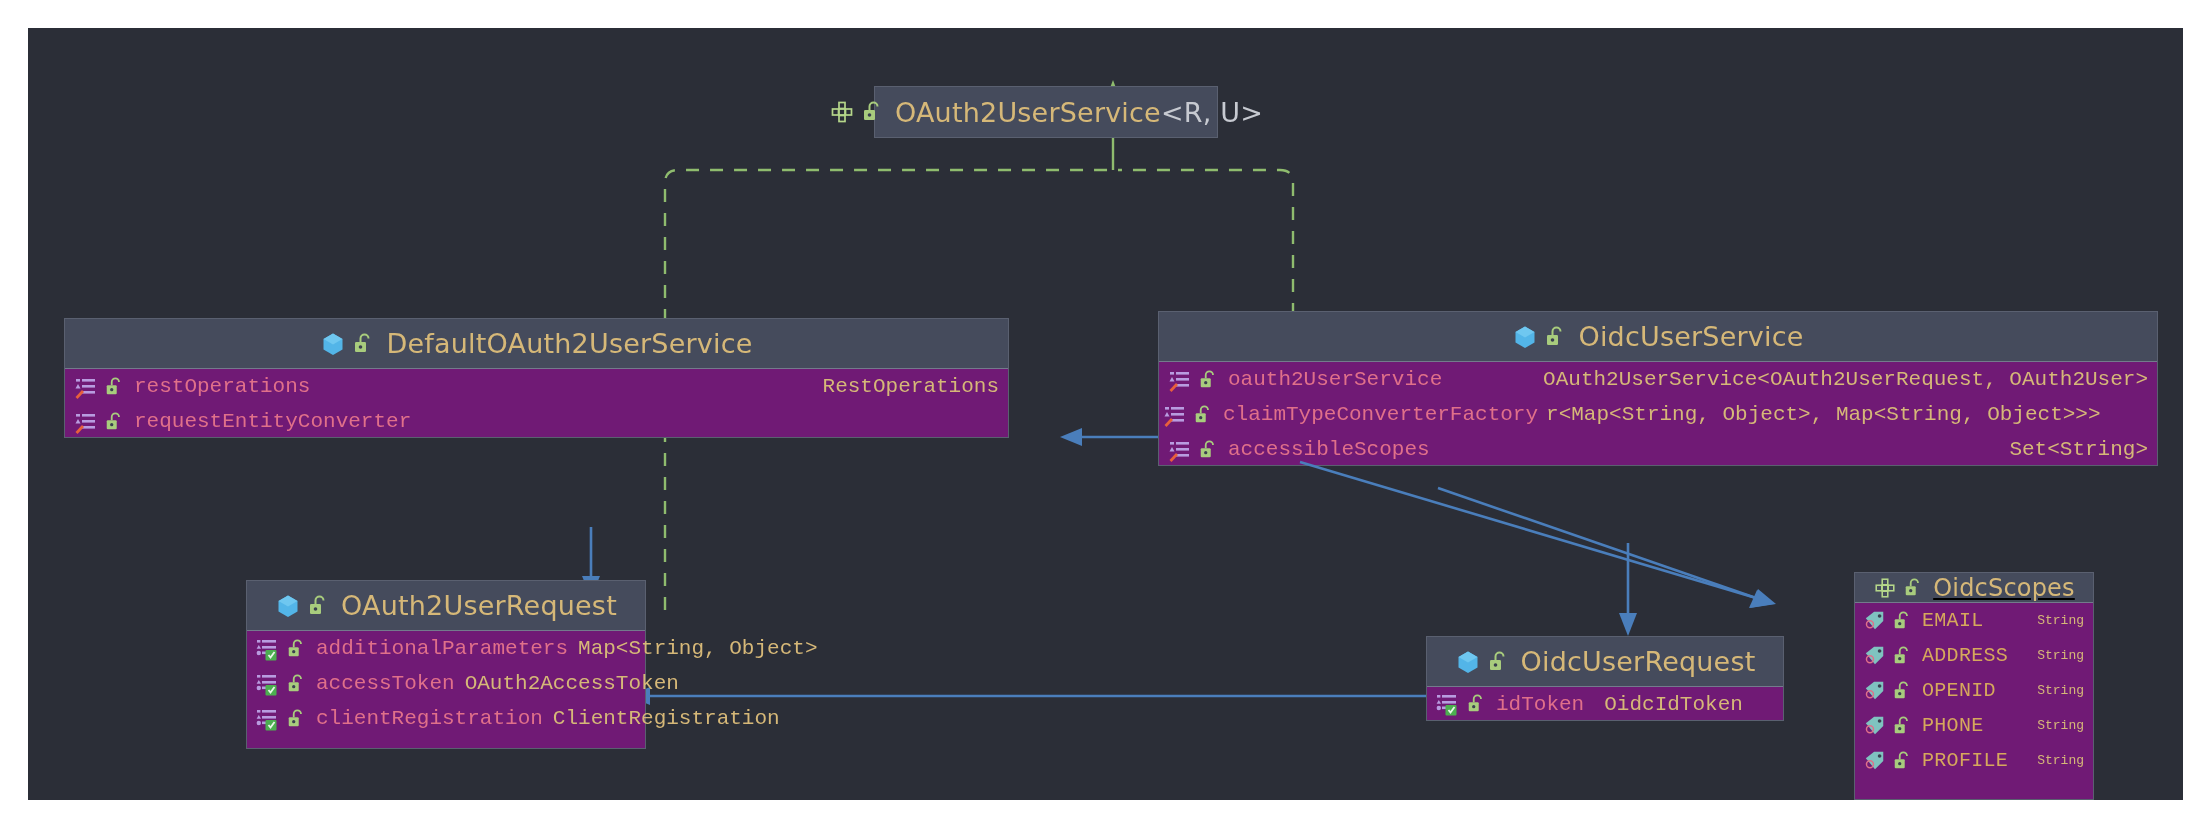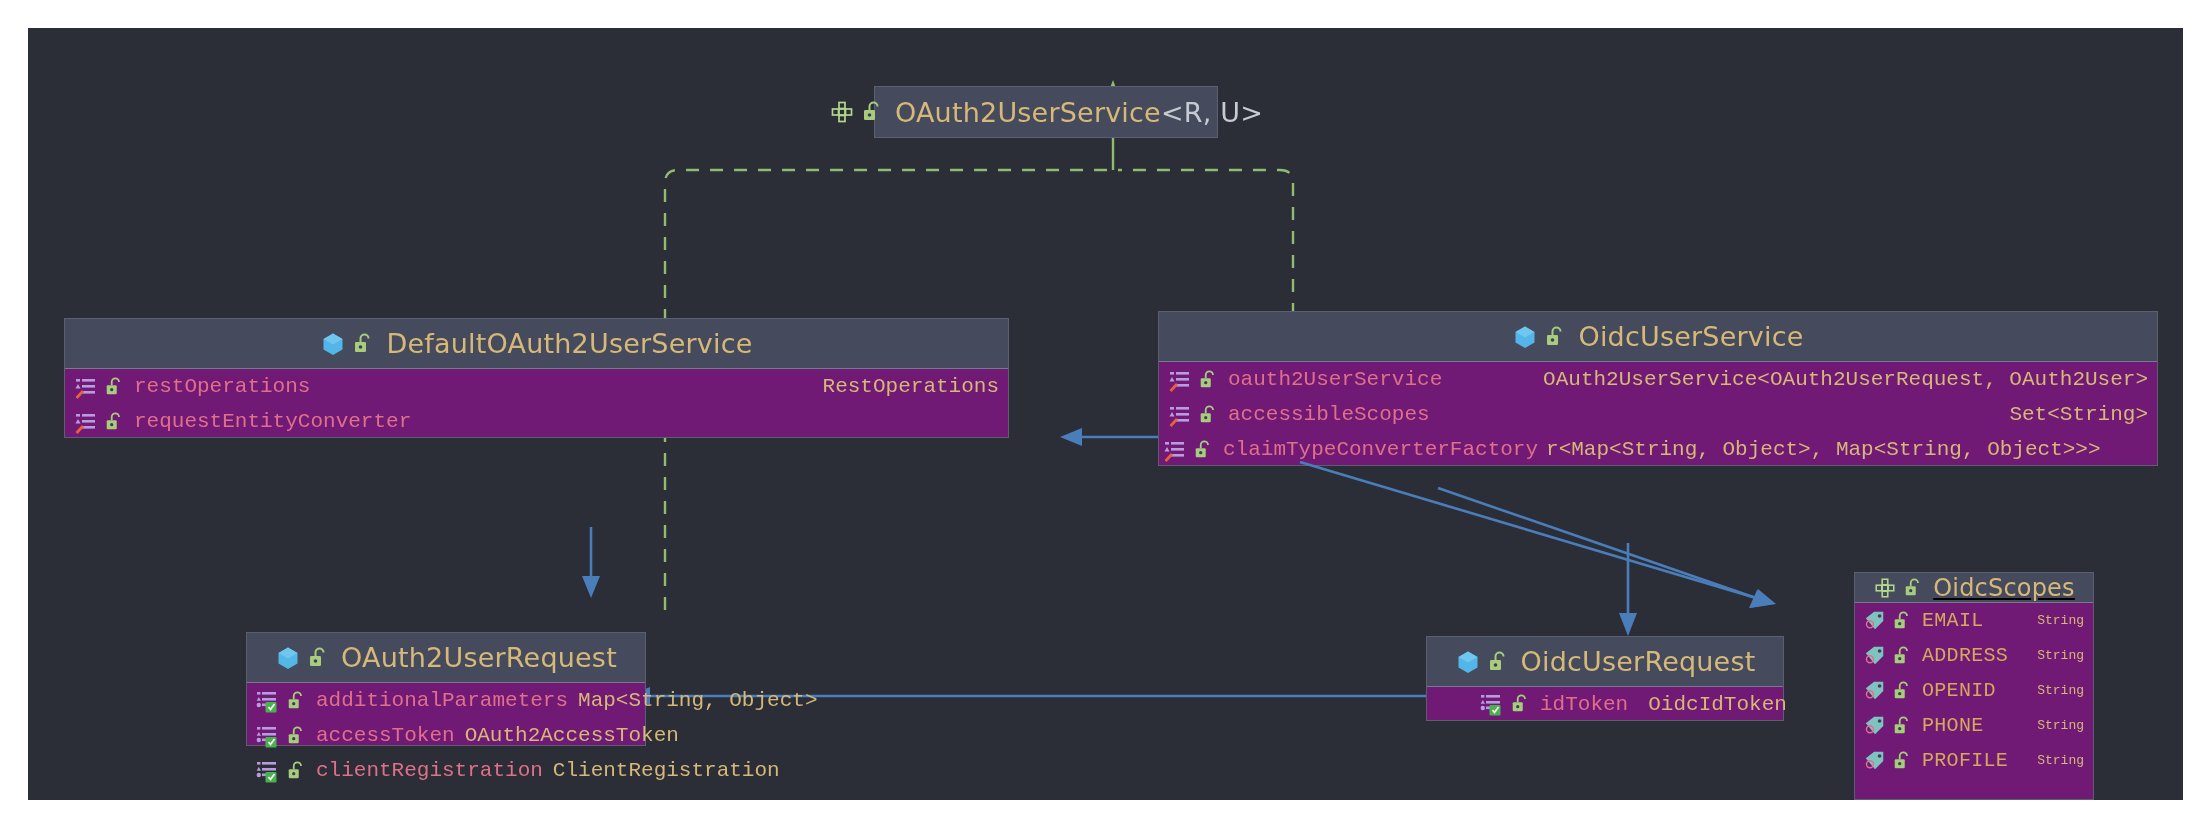--- a/index.html
+++ b/index.html
@@ -267,66 +267,66 @@
         <span class="icn" style="margin-right:10px;">
           <svg width="20" height="22" viewBox="0 0 22 24">
             <path d="M8.5 10 V6.5 A4 4 0 0 1 16.5 6.5" fill="none" stroke="#a8cc7d" stroke-width="2"></path>
             <rect x="3" y="10" width="11" height="10" rx="1.2" fill="#a8cc7d"></rect>
             <circle cx="8.5" cy="15" r="1.8" fill="#3a4050"></circle>
           </svg>
         </span>
         <span class="mname">oauth2UserService</span>
         <span class="mtype">OAuth2UserService&lt;OAuth2UserRequest, OAuth2User&gt;</span>
       </div>
-      <div class="row" style="height:35px;">
+      <div class="row overflow-row" style="height:35px; padding-left:4px;">
         <span class="icn">
           <svg width="24" height="24" viewBox="0 0 24 24">
             <rect x="8" y="4" width="13" height="2.6" fill="#b89ce0"></rect>
             <rect x="8" y="10" width="13" height="2.6" fill="#b89ce0"></rect>
             <rect x="8" y="16" width="13" height="2.6" fill="#b89ce0"></rect>
             <rect x="2" y="4" width="4" height="2.6" fill="#b89ce0"></rect>
             <polygon points="4,9 6.5,13.5 1.5,13.5" fill="#b89ce0"></polygon>
             <path d="M1.5 22 L8 15 L10 17 L3.5 24 Z" fill="#e8603c"></path>
           </svg>
         </span>
         <span class="icn" style="margin-right:10px;">
           <svg width="20" height="22" viewBox="0 0 22 24">
             <path d="M8.5 10 V6.5 A4 4 0 0 1 16.5 6.5" fill="none" stroke="#a8cc7d" stroke-width="2"></path>
             <rect x="3" y="10" width="11" height="10" rx="1.2" fill="#a8cc7d"></rect>
             <circle cx="8.5" cy="15" r="1.8" fill="#3a4050"></circle>
           </svg>
         </span>
-        <span class="mname">accessibleScopes</span>
-        <span class="mtype">Set&lt;String&gt;</span>
-      </div>
-      <div class="row overflow-row" style="height:35px; padding-left:4px;">
+        <span class="mname">claimTypeConverterFactory</span>
+        <span class="mtype" style="margin-left:-2px;">r&lt;Map&lt;String, Object&gt;, Map&lt;String, Object&gt;&gt;&gt;</span>
+      </div>
+      <div class="row" style="height:35px;">
         <span class="icn">
           <svg width="24" height="24" viewBox="0 0 24 24">
             <rect x="8" y="4" width="13" height="2.6" fill="#b89ce0"></rect>
             <rect x="8" y="10" width="13" height="2.6" fill="#b89ce0"></rect>
             <rect x="8" y="16" width="13" height="2.6" fill="#b89ce0"></rect>
             <rect x="2" y="4" width="4" height="2.6" fill="#b89ce0"></rect>
             <polygon points="4,9 6.5,13.5 1.5,13.5" fill="#b89ce0"></polygon>
             <path d="M1.5 22 L8 15 L10 17 L3.5 24 Z" fill="#e8603c"></path>
           </svg>
         </span>
         <span class="icn" style="margin-right:10px;">
           <svg width="20" height="22" viewBox="0 0 22 24">
             <path d="M8.5 10 V6.5 A4 4 0 0 1 16.5 6.5" fill="none" stroke="#a8cc7d" stroke-width="2"></path>
             <rect x="3" y="10" width="11" height="10" rx="1.2" fill="#a8cc7d"></rect>
             <circle cx="8.5" cy="15" r="1.8" fill="#3a4050"></circle>
           </svg>
         </span>
-        <span class="mname">claimTypeConverterFactory</span>
-        <span class="mtype" style="margin-left:-2px;">r&lt;Map&lt;String, Object&gt;, Map&lt;String, Object&gt;&gt;&gt;</span>
+        <span class="mname">accessibleScopes</span>
+        <span class="mtype">Set&lt;String&gt;</span>
       </div>
     </div>
   </div>
 
-  <div class="node" style="left:218px; top:604px; width:400px; height:114px;">
+  <div class="node" style="left:218px; top:552px; width:400px; height:169px;">
     <div class="node-header" style="height:50px;">
       <span class="icn">
         <svg width="26" height="26" viewBox="0 0 26 26">
           <polygon points="13,2.5 22.5,8 22.5,18.5 13,24 3.5,18.5 3.5,8" fill="#53b5e8"></polygon>
           <polygon points="13,2.5 22.5,8 13,13.5 3.5,8" fill="#6fc7f0"></polygon>
         </svg>
       </span>
       <span class="icn" style="margin-right:12px;">
         <svg width="22" height="24" viewBox="0 0 22 24">
           <path d="M8.5 10 V6.5 A4 4 0 0 1 16.5 6.5" fill="none" stroke="#a8cc7d" stroke-width="2"></path>
@@ -420,21 +420,21 @@
       <span class="icn" style="margin-right:12px;">
         <svg width="22" height="24" viewBox="0 0 22 24">
           <path d="M8.5 10 V6.5 A4 4 0 0 1 16.5 6.5" fill="none" stroke="#a8cc7d" stroke-width="2"></path>
           <rect x="3" y="10" width="11" height="10" rx="1.2" fill="#a8cc7d"></rect>
           <circle cx="8.5" cy="15" r="1.8" fill="#3a4050"></circle>
         </svg>
       </span>
       <span class="hdr-title">OidcUserRequest</span>
     </div>
     <div class="node-body">
-      <div class="row" style="height:34px;margin-left:44px;">
+      <div class="row" style="height:34px;">
         <span class="icn">
           <svg width="24" height="24" viewBox="0 0 24 24">
             <rect x="6" y="3" width="14" height="2.6" fill="#b89ce0"></rect>
             <rect x="6" y="9" width="14" height="2.6" fill="#b89ce0"></rect>
             <rect x="1" y="3" width="3.4" height="2.6" fill="#b89ce0"></rect>
             <polygon points="2.8,8 5,11.8 0.6,11.8" fill="#b89ce0"></polygon>
             <circle cx="2.8" cy="16" r="2.2" fill="#b89ce0"></circle>
             <rect x="6" y="14.5" width="8" height="2.6" fill="#b89ce0"></rect>
             <rect x="9.5" y="13" width="11" height="10.5" rx="1" fill="#4caf50"></rect>
             <path d="M12.5 18 L14.5 20.5 L18.5 15" fill="none" stroke="#e8f5e9" stroke-width="1.8"></path>

